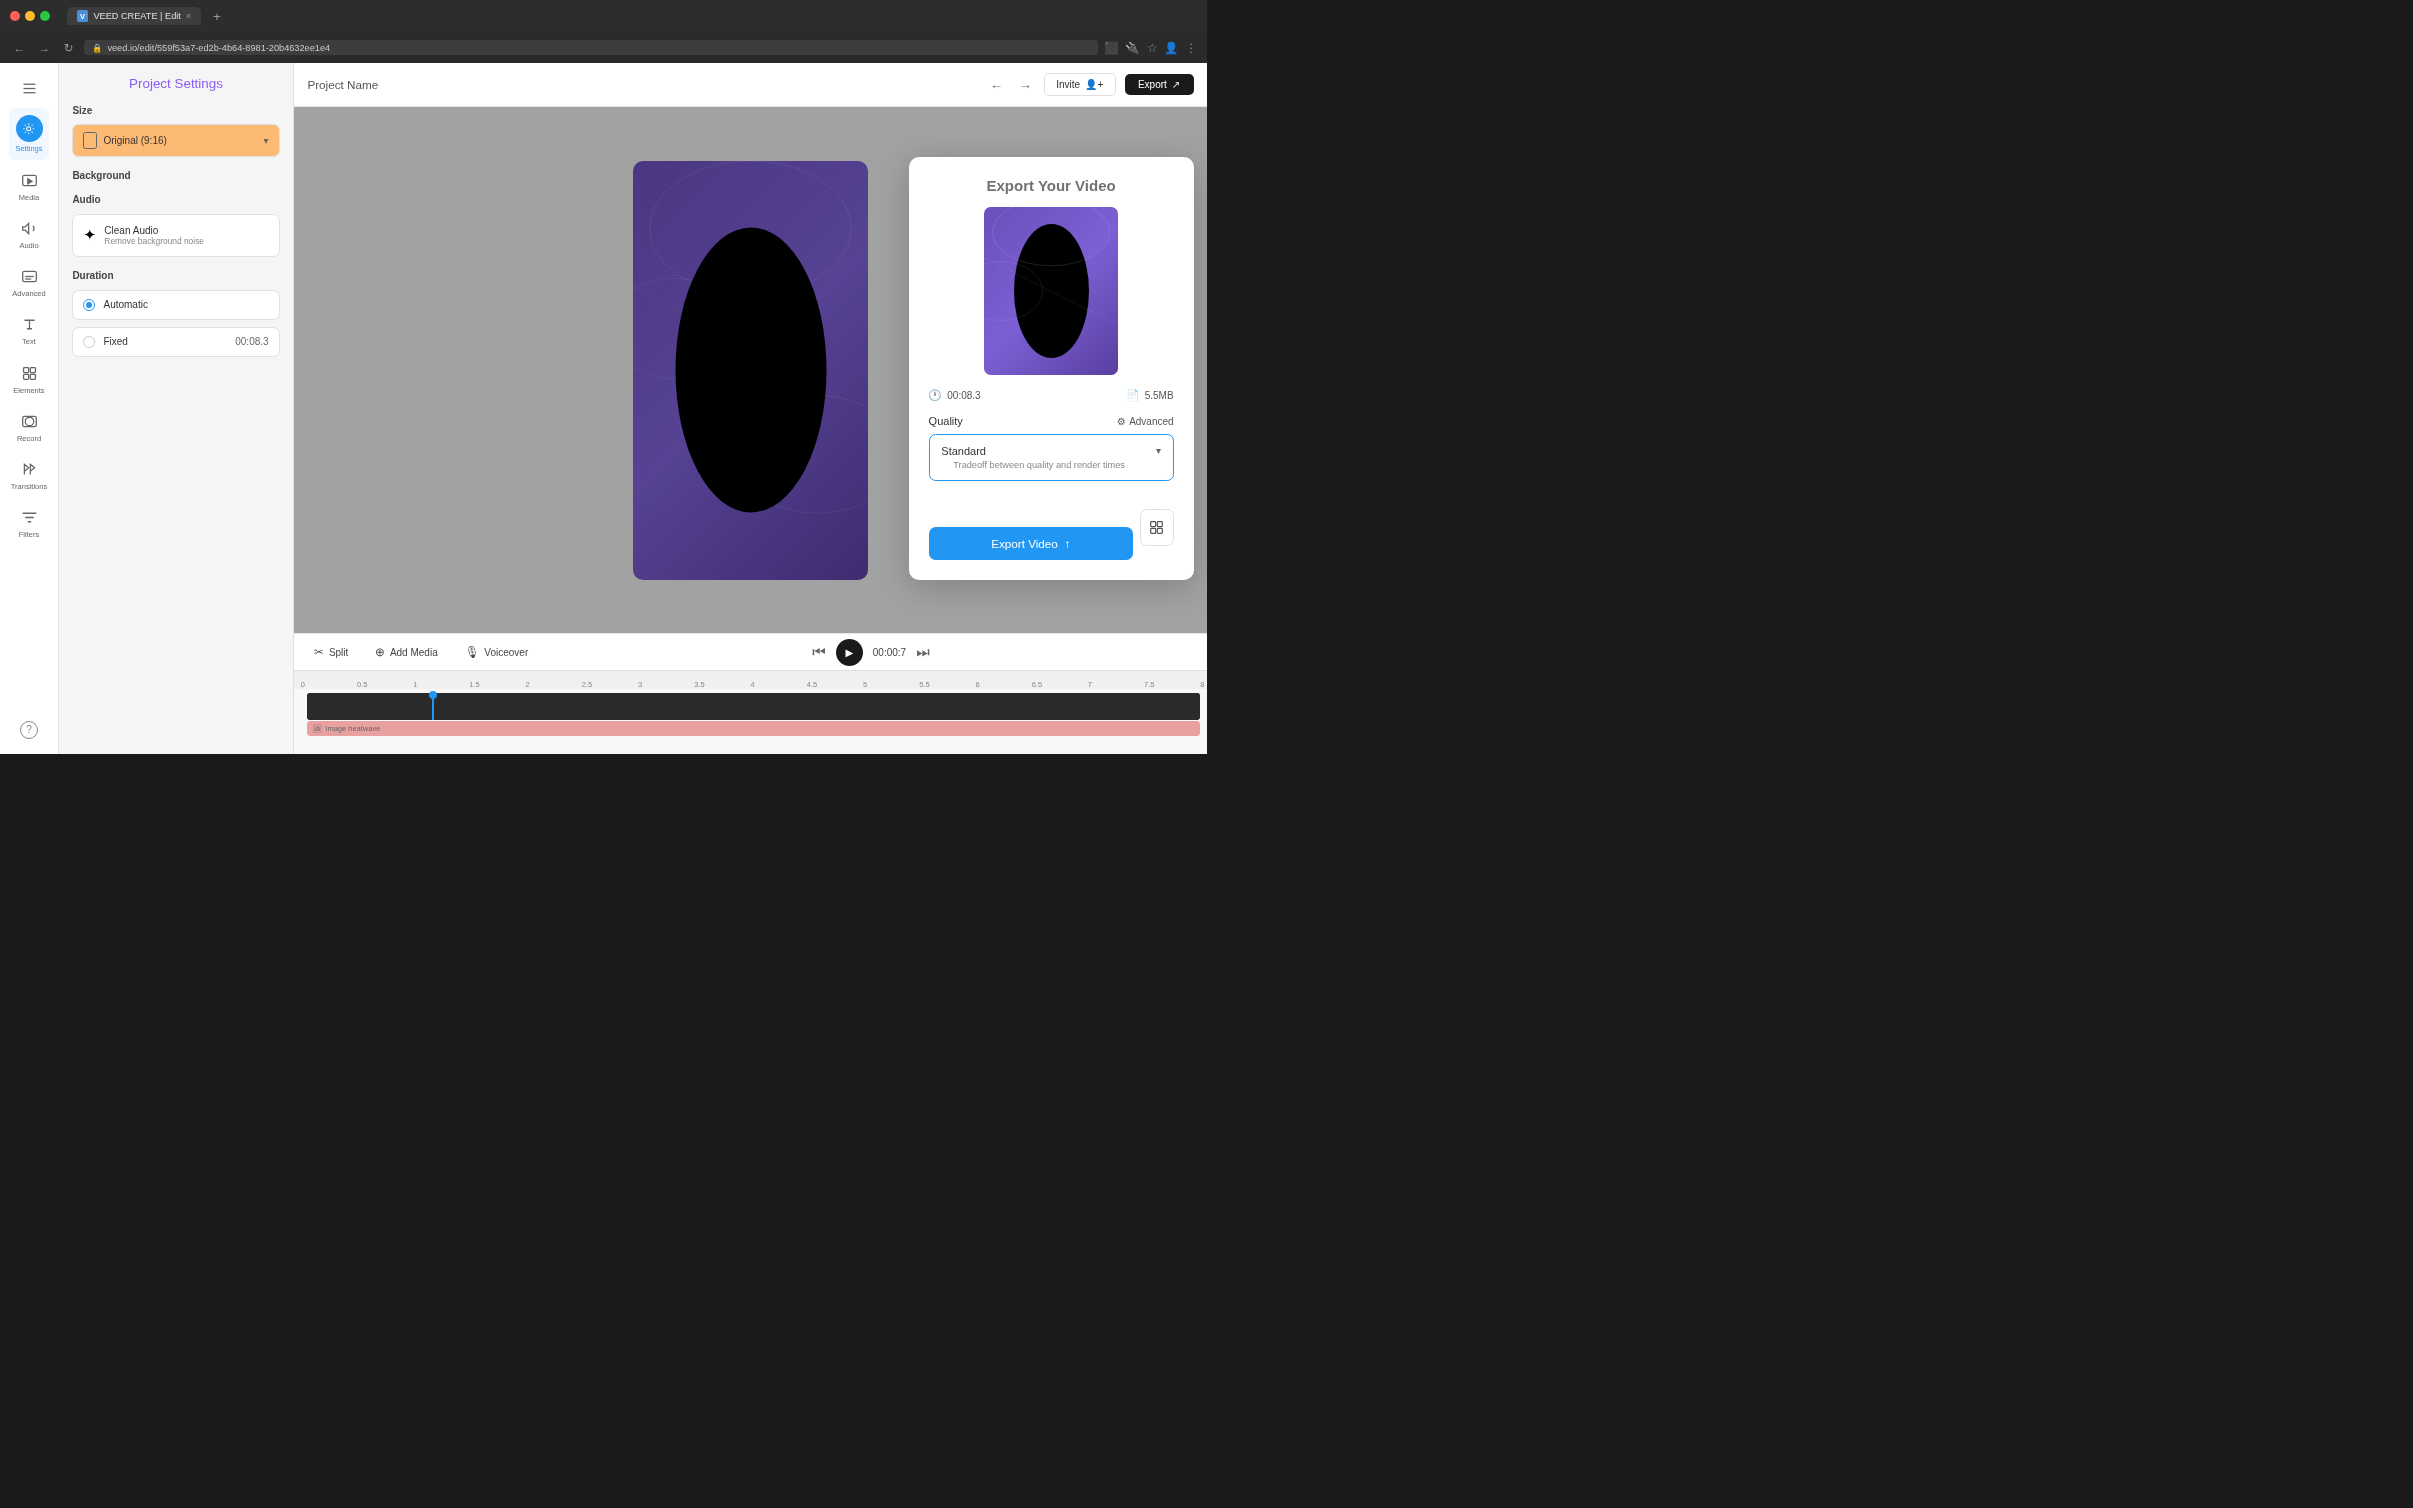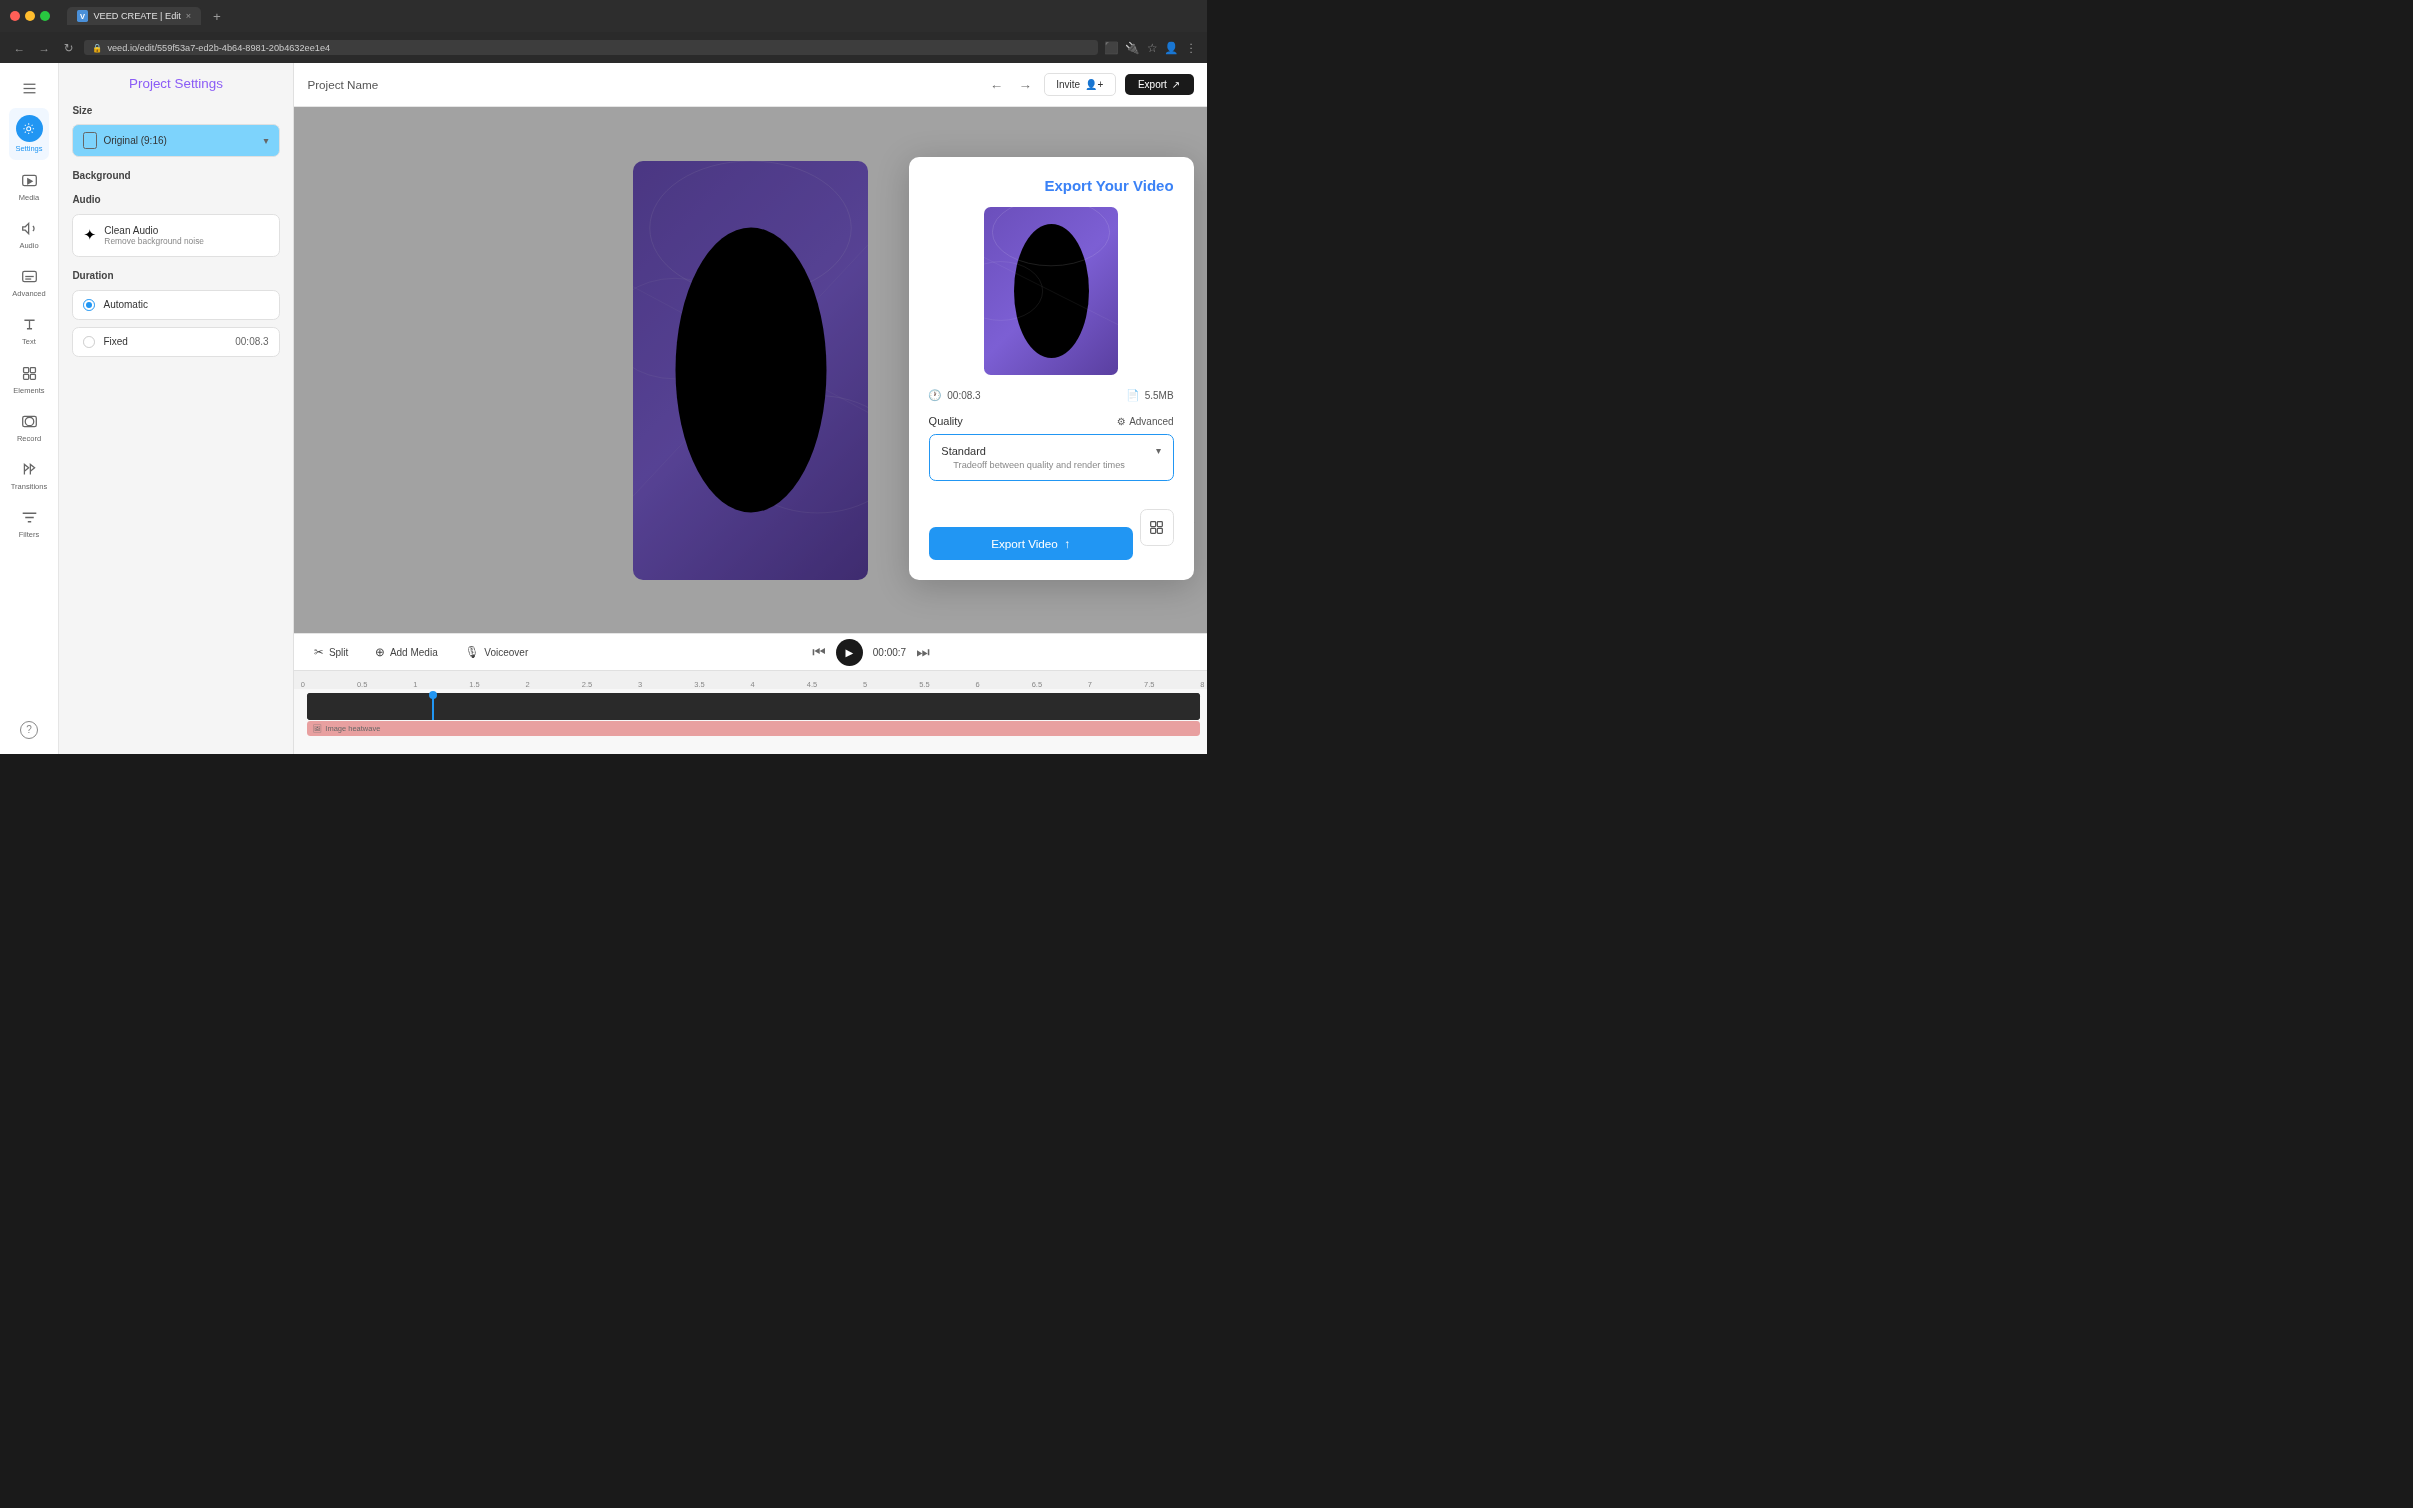--- a/index.html
+++ b/index.html
@@ -34,21 +34,21 @@
     .sidebar-icon { width: 20px; height: 20px; display: flex; align-items: center; justify-content: center; }
     .sidebar-icon svg { width: 17px; height: 17px; }
     .sidebar-label { font-size: 7.5px; color: #666; text-align: center; }
     .sidebar-item.active .sidebar-label { color: #2196f3; }
     .settings-circle { width: 27px; height: 27px; border-radius: 50%; background: #2196f3; display: flex; align-items: center; justify-content: center; }
 
     
     .settings-panel { width: 235px; background: #f5f5f5; overflow-y: auto; padding: 13.4px; border-right: 0.8px solid #e0e0e0; }
     .settings-title { font-size: 13.4px; font-weight: 400; color: #8b5cf6; margin-bottom: 13.4px; text-align: center; }
     .section-title { font-size: 10px; font-weight: 600; color: #444; margin-bottom: 8.4px; margin-top: 13.4px; }
-    .dropdown-select { background: #7dd3fc; border: 0.8px solid #e0e0e0; border-radius: 6.7px; padding: 6.7px 10px; display: flex; align-items: center; gap: 6.7px; cursor: pointer; }
+    .dropdown-select { background: #fdba74; border: 0.8px solid #e0e0e0; border-radius: 6.7px; padding: 6.7px 10px; display: flex; align-items: center; gap: 6.7px; cursor: pointer; }
     .dropdown-select-icon { width: 13.4px; height: 17px; border: 1.3px solid #666; border-radius: 2.5px; }
     .dropdown-select-text { font-size: 10px; color: #333; flex: 1; }
     .dropdown-arrow { color: #666; font-size: 10px; }
     .bg-section { display: flex; flex-direction: column; gap: 6.7px; }
     .bg-option { background: white; border: 0.8px solid #e0e0e0; border-radius: 6.7px; padding: 8.4px 10px; display: flex; align-items: center; gap: 8.4px; }
     .radio-btn { width: 11.7px; height: 11.7px; border-radius: 50%; border: 1.7px solid #2196f3; display: flex; align-items: center; justify-content: center; }
     .radio-filled { width: 5.9px; height: 5.9px; border-radius: 50%; background: #2196f3; }
     .radio-empty { width: 11.7px; height: 11.7px; border-radius: 50%; border: 1.7px solid #ccc; }
     .bg-label { font-size: 10px; color: #333; flex: 1; }
     .color-hash { font-size: 9.2px; color: #666; }
@@ -95,21 +95,21 @@
     .timeline { height: 84px; background: #f8f8f8; border-top: 0.8px solid #e0e0e0; }
     .timeline-ruler { height: 18.4px; background: #f0f0f0; display: flex; align-items: center; padding: 0 6.7px; overflow: hidden; position: relative; }
     .ruler-marks { display: flex; width: 100%; position: relative; }
     .ruler-mark { font-size: 7.5px; color: #888; position: absolute; }
     .timeline-tracks { height: 65px; display: flex; flex-direction: column; gap: 1.7px; padding: 3.4px 0 3.4px 6.7px; }
     .track { height: 27px; background: #2a2a2a; border-radius: 3.4px; margin: 0 6.7px; position: relative; }
 
     
     .modal-overlay { position: absolute; top: 0; left: 0; right: 0; bottom: 0; background: rgba(0,0,0,0.3); display: flex; align-items: flex-start; justify-content: flex-end; padding: 50px 13.4px 0 0; z-index: 100; }
     .export-modal { background: white; border-radius: 10px; width: 285px; padding: 20px; box-shadow: 0 6.7px 34px rgba(0,0,0,0.2); }
-    .modal-title { font-size: 15px; font-weight: 600; color: #3b82f6; text-align: right; margin-bottom: 13.4px; }
+    .modal-title { font-size: 15px; font-weight: 600; color: #737373; text-align: center; margin-bottom: 13.4px; }
     .modal-preview { width: 134px; height: 168px; border-radius: 6.7px; overflow: hidden; margin: 0 auto 13.4px; }
     .modal-preview-bg { width: 100%; height: 100%; background: linear-gradient(135deg, #6b4fbb 0%, #7c5fd4 50%, #5a3fa0 100%); position: relative; display: flex; align-items: center; justify-content: center; }
     .modal-preview-oval { width: 75px; height: 134px; background: #000; border-radius: 50%; }
     .modal-meta { display: flex; justify-content: space-between; align-items: center; margin-bottom: 13.4px; }
     .modal-duration { display: flex; align-items: center; gap: 5px; font-size: 10px; color: #555; }
     .modal-size { display: flex; align-items: center; gap: 5px; font-size: 10px; color: #555; }
     .meta-icon { font-size: 11px; color: #888; }
     .quality-section { margin-bottom: 13.4px; }
     .quality-header { display: flex; justify-content: space-between; align-items: center; margin-bottom: 6.7px; }
     .quality-label { font-size: 11px; font-weight: 500; color: #333; }

